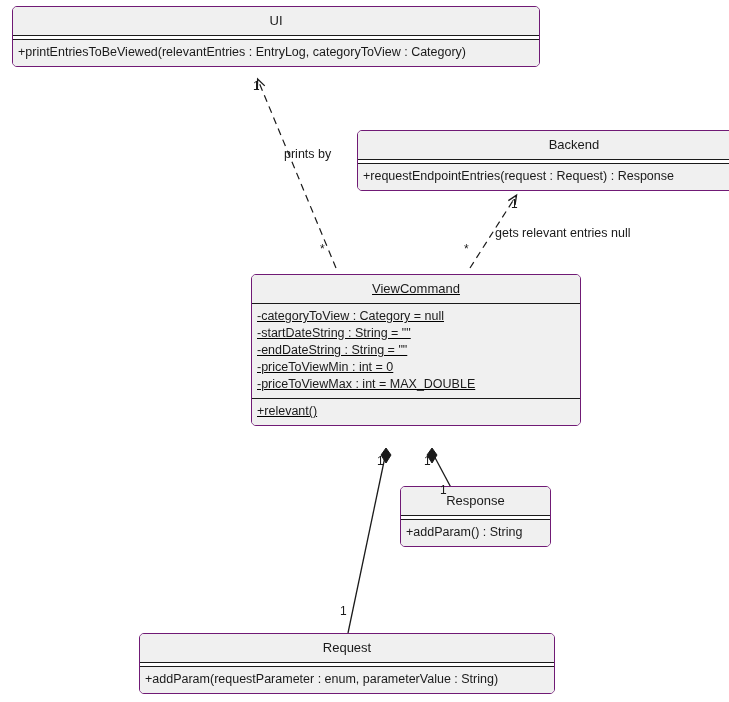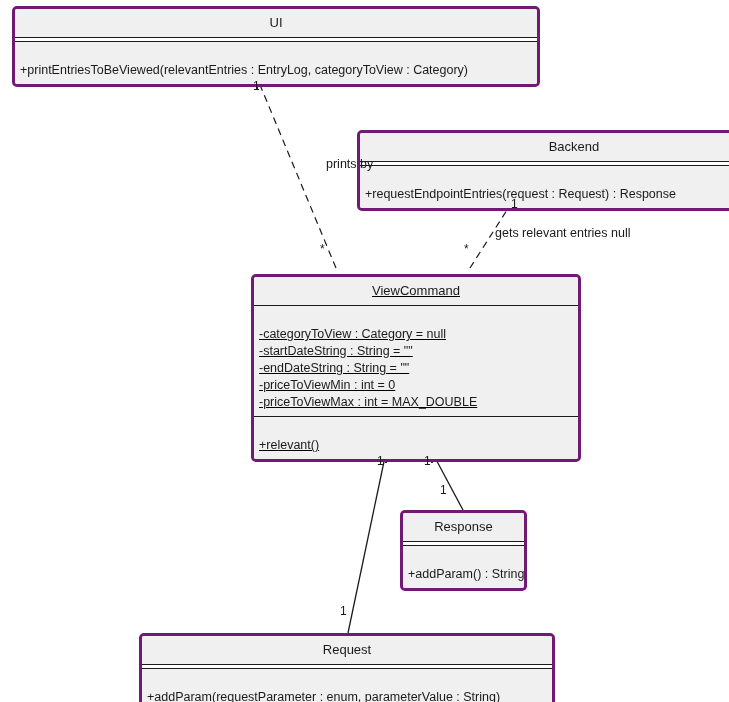--- a/index.html
+++ b/index.html
@@ -21,21 +21,21 @@
     position: absolute;
     left: 0;
     top: 0;
     width: 729px;
     height: 702px;
     pointer-events: none;
   }
   .uml-class {
     position: absolute;
     box-sizing: border-box;
-    border: 3px solid #701a75;
+    border: 1px solid #701a75;
     border-radius: 5px;
     background: #f0f0f0;
     overflow: hidden;
   }
   .uml-title {
     text-align: center;
     font-size: 13px;
     color: #1a1a1a;
     padding: 6px 4px 7px 4px;
     line-height: 15px;
@@ -45,21 +45,21 @@
     height: 1px;
     background: #1a1a1a;
     width: 100%;
   }
   .uml-gap {
     height: 3px;
     background: #ffffff;
   }
   .uml-compartment {
     background: #f0f0f0;
-    padding: 20px 5px 5px 5px;
+    padding: 4px 5px 5px 5px;
   }
   .uml-member {
     font-size: 12.5px;
     color: #1a1a1a;
     line-height: 17px;
     white-space: nowrap;
   }
   .edge-label {
     position: absolute;
     font-size: 12.5px;
@@ -135,41 +135,41 @@
       <div class="uml-member">-endDateString : String = ""</div>
       <div class="uml-member">-priceToViewMin : int = 0</div>
       <div class="uml-member">-priceToViewMax : int = MAX_DOUBLE</div>
     </div>
     <div class="uml-sep"></div>
     <div class="uml-compartment">
       <div class="uml-member">+relevant()</div>
     </div>
   </div>
 
-  <div class="uml-class" style="left:400px; top:510px; width:127px;">
+  <div class="uml-class" style="left:400px; top:486px; width:151px;">
     <div class="uml-title">Response</div>
     <div class="uml-sep"></div>
     <div class="uml-gap"></div>
     <div class="uml-sep"></div>
     <div class="uml-compartment">
       <div class="uml-member">+addParam() : String</div>
     </div>
   </div>
 
   <div class="uml-class" style="left:139px; top:633px; width:416px;">
     <div class="uml-title">Request</div>
     <div class="uml-sep"></div>
     <div class="uml-gap"></div>
     <div class="uml-sep"></div>
     <div class="uml-compartment">
       <div class="uml-member">+addParam(requestParameter : enum, parameterValue : String)</div>
     </div>
   </div>
 
-  <div class="edge-label" style="left:284px; top:157px;margin-left:42px;">prints by</div>
+  <div class="edge-label" style="left:284px; top:147px;">prints by</div>
 
   <div class="edge-label" style="left:495px; top:226px;">gets relevant entries null</div>
 
   <div class="mult-label" style="left:253px; top:80px;">1</div>
 
   <div class="mult-label" style="left:320px; top:243px;">*</div>
 
   <div class="mult-label" style="left:511px; top:198px;">1</div>
 
   <div class="mult-label" style="left:464px; top:243px;">*</div>

